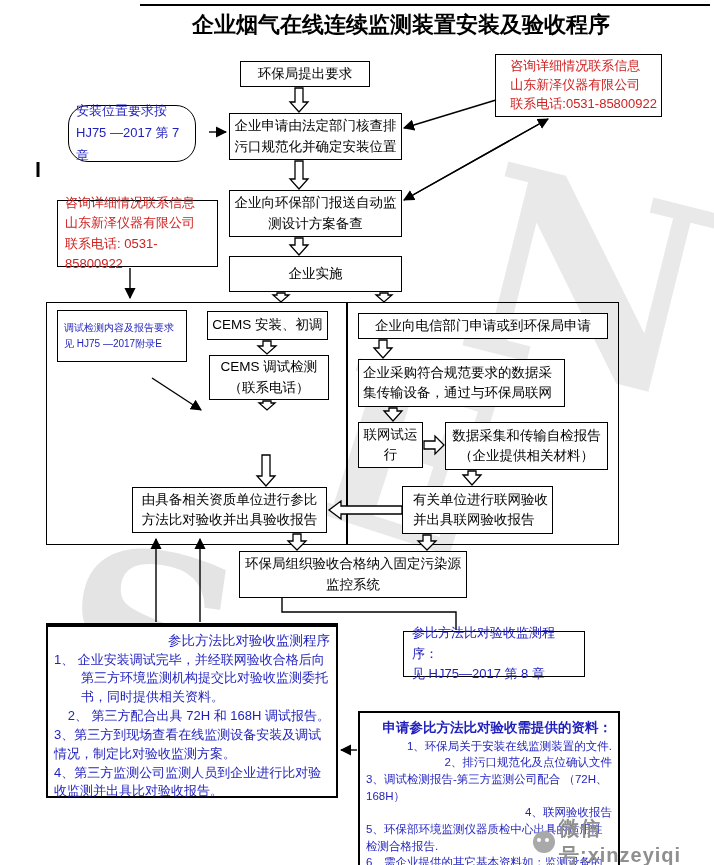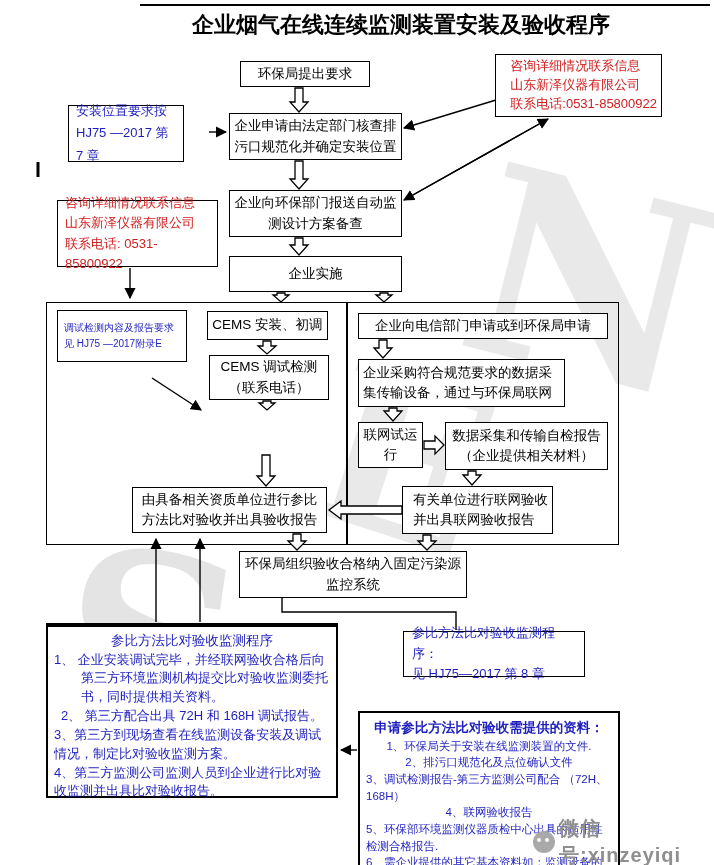--- a/index.html
+++ b/index.html
@@ -11,21 +11,21 @@
   .fbox{position:absolute;background:#fff;border:1.4px solid #000;box-sizing:border-box;
         display:flex;align-items:center;justify-content:center;text-align:center;
         font-size:13.5px;line-height:1.5;padding:2px 4px;z-index:3;}
   .left{justify-content:flex-end;text-align:left;}
   .blue{color:#1f1fbe;}
   .red{color:#d02020;}
   .thick{border-width:2px;border-top-width:4px;}
   .title-text{position:absolute;left:0;top:10px;width:714px;text-align:center;
               font-size:22px;font-weight:bold;z-index:3;padding-left:44px;}
   .rule{position:absolute;background:#000;z-index:3;}
-  .listbox{flex-direction:column;align-items:center;justify-content:flex-start;}
+  .listbox{flex-direction:column;align-items:flex-end;justify-content:flex-start;}
   .listbox .hdr{text-align:center;font-size:13.5px;}
   .listbox .itm{text-align:left;}
   .hang{padding-left:27px;text-indent:-27px;}
   #connectors{position:absolute;left:0;top:0;z-index:5;pointer-events:none;}
   .hollow{fill:#fff;stroke:#000;stroke-width:1.3px;}
   .thin{stroke:#000;stroke-width:1.4px;fill:none;}
   .wechat{position:absolute;left:533px;top:815px;z-index:6;display:flex;align-items:center;
           color:#8f8f8f;font-size:20px;font-weight:bold;letter-spacing:1px;}
   .wechat-icon{width:22px;height:22px;border-radius:50%;background:#a9a9a9;position:relative;
                margin-right:4px;flex:0 0 auto;}
@@ -49,21 +49,21 @@
   <div class="fbox" style="left:240px;top:61px;width:130px;height:26px;">环保局提出要求</div>
 
   <div class="fbox red left" style="left:495px;top:54px;width:167px;height:63px;font-size:13px;line-height:1.45;">
     <div>
       <div>咨询详细情况联系信息</div>
       <div>山东新泽仪器有限公司</div>
       <div>联系电话:0531-85800922</div>
     </div>
   </div>
 
-  <div class="fbox blue left" style="left:68px;top:105px;width:116px;height:57px;font-size:13px;line-height:1.7;padding-left:7px;">安装位置要求按 HJ75 —2017 第 7 章</div>
+  <div class="fbox blue left" style="left:68px;top:105px;width:128px;height:57px;font-size:13px;line-height:1.7;padding-left:7px;border-radius:20px;">安装位置要求按 HJ75 —2017 第 7 章</div>
 
   <div class="fbox" style="left:229px;top:113px;width:173px;height:47px;">企业申请由法定部门核查排污口规范化并确定安装位置</div>
 
   <div class="fbox" style="left:229px;top:190px;width:173px;height:47px;">企业向环保部门报送自动监测设计方案备查</div>
 
   <div class="fbox red left" style="left:57px;top:200px;width:161px;height:67px;font-size:13px;line-height:1.55;padding-left:7px;">
     <div>
       <div>咨询详细情况联系信息</div>
       <div>山东新泽仪器有限公司</div>
       <div>联系电话: 0531-85800922</div>

